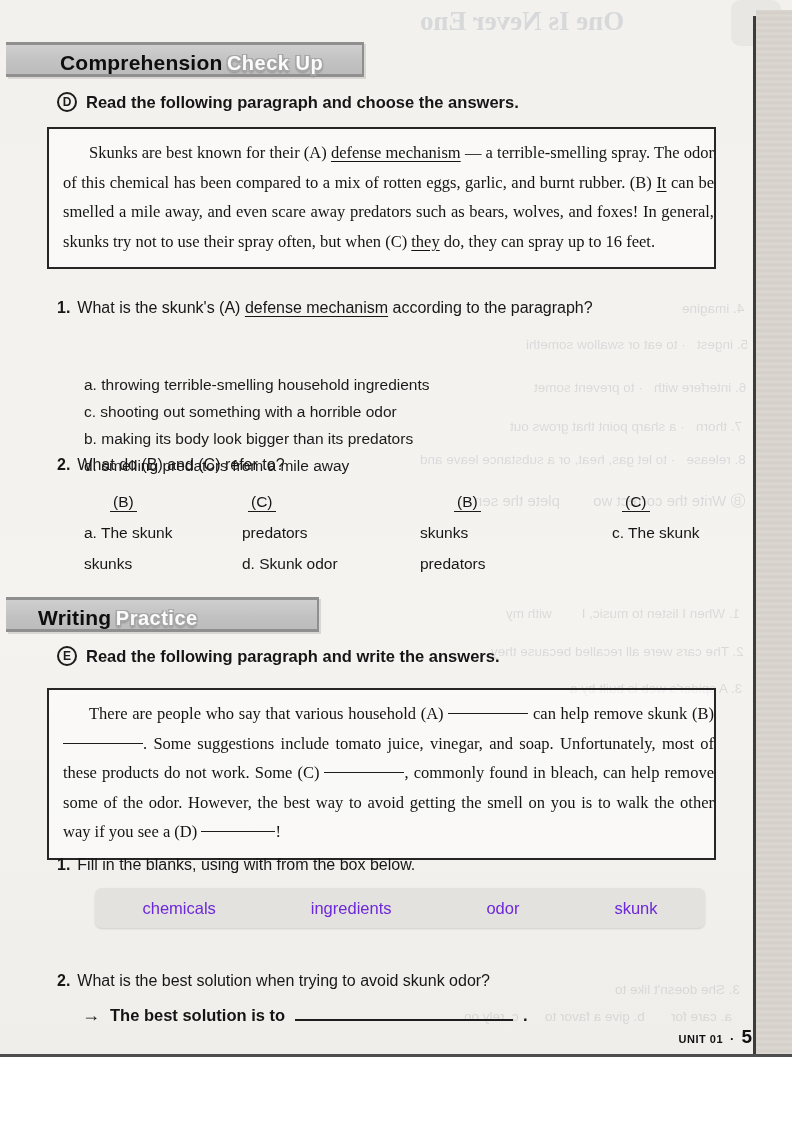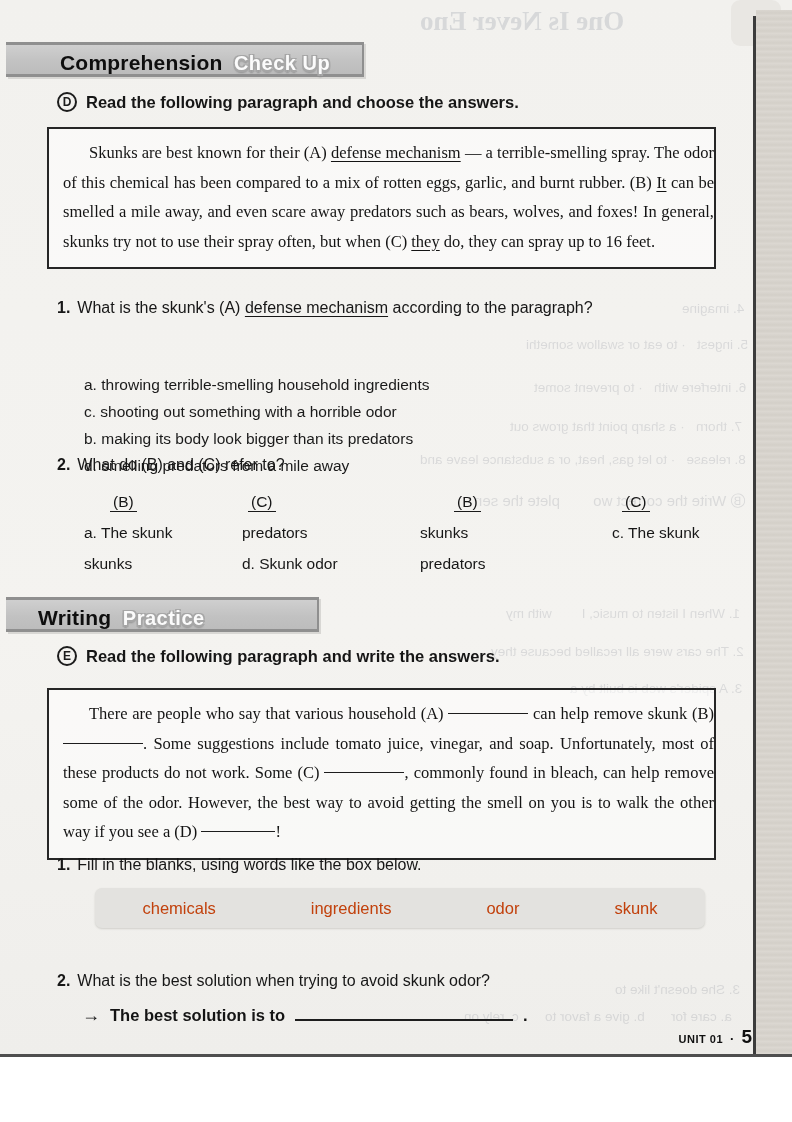--- a/index.html
+++ b/index.html
@@ -12,21 +12,21 @@
   .edge-strip{position:absolute;left:756px;top:10px;width:36px;height:1044px;z-index:2;
         background:repeating-linear-gradient(180deg,#dad6d0 0px,#d3cfc8 3px,#ddd9d3 6px);}
   .z{position:absolute;z-index:5;}
 
   
   .secbar{position:absolute;z-index:5;height:35px;line-height:35px;
           background:linear-gradient(180deg,#cfcfcf,#c2c2c2 55%,#bcbcbc);
           border-top:3px solid #8f8f8f;border-bottom:3px solid #8f8f8f;border-right:2px solid #8f8f8f;
           box-shadow:2px 2px 0 #d8d7d4;white-space:nowrap;}
   .secbar .t1{font-size:21px;font-weight:800;color:#0e0e0e;letter-spacing:0.2px;}
-  .secbar .t2{font-size:20px;font-weight:800;color:#fbfbfb;margin-left:7px;letter-spacing:0.5px;
+  .secbar .t2{font-size:20px;font-weight:800;color:#fbfbfb;letter-spacing:0.5px;
           text-shadow:-1.5px -1.5px 0 #a6a6a6,1.5px -1.5px 0 #a6a6a6,-1.5px 1.5px 0 #a6a6a6,1.5px 1.5px 0 #a6a6a6,0 2.5px 2px #909090;}
   #bar-comp{left:6px;top:42px;width:358px;padding-left:54px;box-sizing:border-box;}
   #bar-writ{left:6px;top:597px;width:313px;padding-left:32px;box-sizing:border-box;}
 
   
   .instr{display:flex;align-items:center;gap:9px;font-size:16.5px;font-weight:700;color:#161616;}
   .lbadge{width:20px;height:20px;border:2.5px solid #1c1c1c;border-radius:50%;flex:0 0 auto;
           display:flex;align-items:center;justify-content:center;
           font-size:12px;font-weight:800;color:#1c1c1c;box-sizing:border-box;}
   #instr-d{left:57px;top:92px;}
@@ -52,21 +52,21 @@
   #q2-table{left:84px;top:486px;display:grid;grid-template-columns:158px 178px 192px 1fr;
             font-size:15.5px;line-height:31px;color:#161616;width:620px;}
   .q2h span{border-bottom:1.5px solid #1a1a1a;padding:0 3px 1px;}
   .q2h.h0 span{margin-left:26px;}
   .q2h.h1 span{margin-left:6px;}
   .q2h.h2 span{margin-left:34px;}
   .q2h.h3 span{margin-left:10px;}
   #w1{left:57px;top:856px;}
   #wordbox{left:95px;top:888px;width:610px;height:40px;background:#e3e2df;border-radius:7px;
            display:flex;align-items:center;justify-content:space-around;
-           font-size:16.5px;color:#c2410c;box-shadow:0 1px 2px #d0cfcb;}
+           font-size:16.5px;color:#6d28d9;box-shadow:0 1px 2px #d0cfcb;}
   #w2{left:57px;top:972px;}
   #answer-line{left:82px;top:1004px;font-size:16.5px;font-weight:700;color:#141414;display:flex;align-items:baseline;gap:10px;}
   #answer-line .arrow{font-weight:400;font-size:18px;}
   #answer-line .ansblank{display:inline-block;width:218px;border-bottom:2px solid #1d1d1d;height:15px;}
 
   
   #footer{right:40px;top:1026px;display:flex;align-items:baseline;gap:7px;color:#101010;}
   #footer .unit{font-size:11px;font-weight:800;letter-spacing:0.5px;text-align:center;}
   #footer .dot{font-size:13px;font-weight:800;}
   #footer .pnum{font-size:19px;font-weight:800;}
@@ -159,21 +159,21 @@
 <div id="instr-e" class="z instr">
   <span class="lbadge">E</span>
   <span>Read the following paragraph and write the answers.</span>
 </div>
 
 <div id="box2" class="z pbox">
   <div class="passage"><span>There are people who say that various household (A) </span><span class="blank" style="width: 80px;">&nbsp;</span><span> can help remove skunk (B) </span><span class="blank" style="width: 80px;">&nbsp;</span><span>. Some suggestions include tomato juice, vinegar, and soap. Unfortunately, most of these products do not work. Some (C) </span><span class="blank" style="width: 80px;">&nbsp;</span><span>, commonly found in bleach, can help remove some of the odor. However, the best way to avoid getting the smell on you is to walk the other way if you see a (D) </span><span class="blank" style="width: 74px;">&nbsp;</span><span>!</span></div>
 </div>
 
 <div id="w1" class="z qline">
-  <span class="qnum">1.</span><span>Fill in the blanks, using words like the box below.</span>
+  <span class="qnum">1.</span><span>Fill in the blanks, using with from the box below.</span>
 </div>
 
 <div id="wordbox" class="z">
   <span>chemicals</span>
   <span>ingredients</span>
   <span>odor</span>
   <span>skunk</span>
 </div>
 
 <div id="w2" class="z qline">

